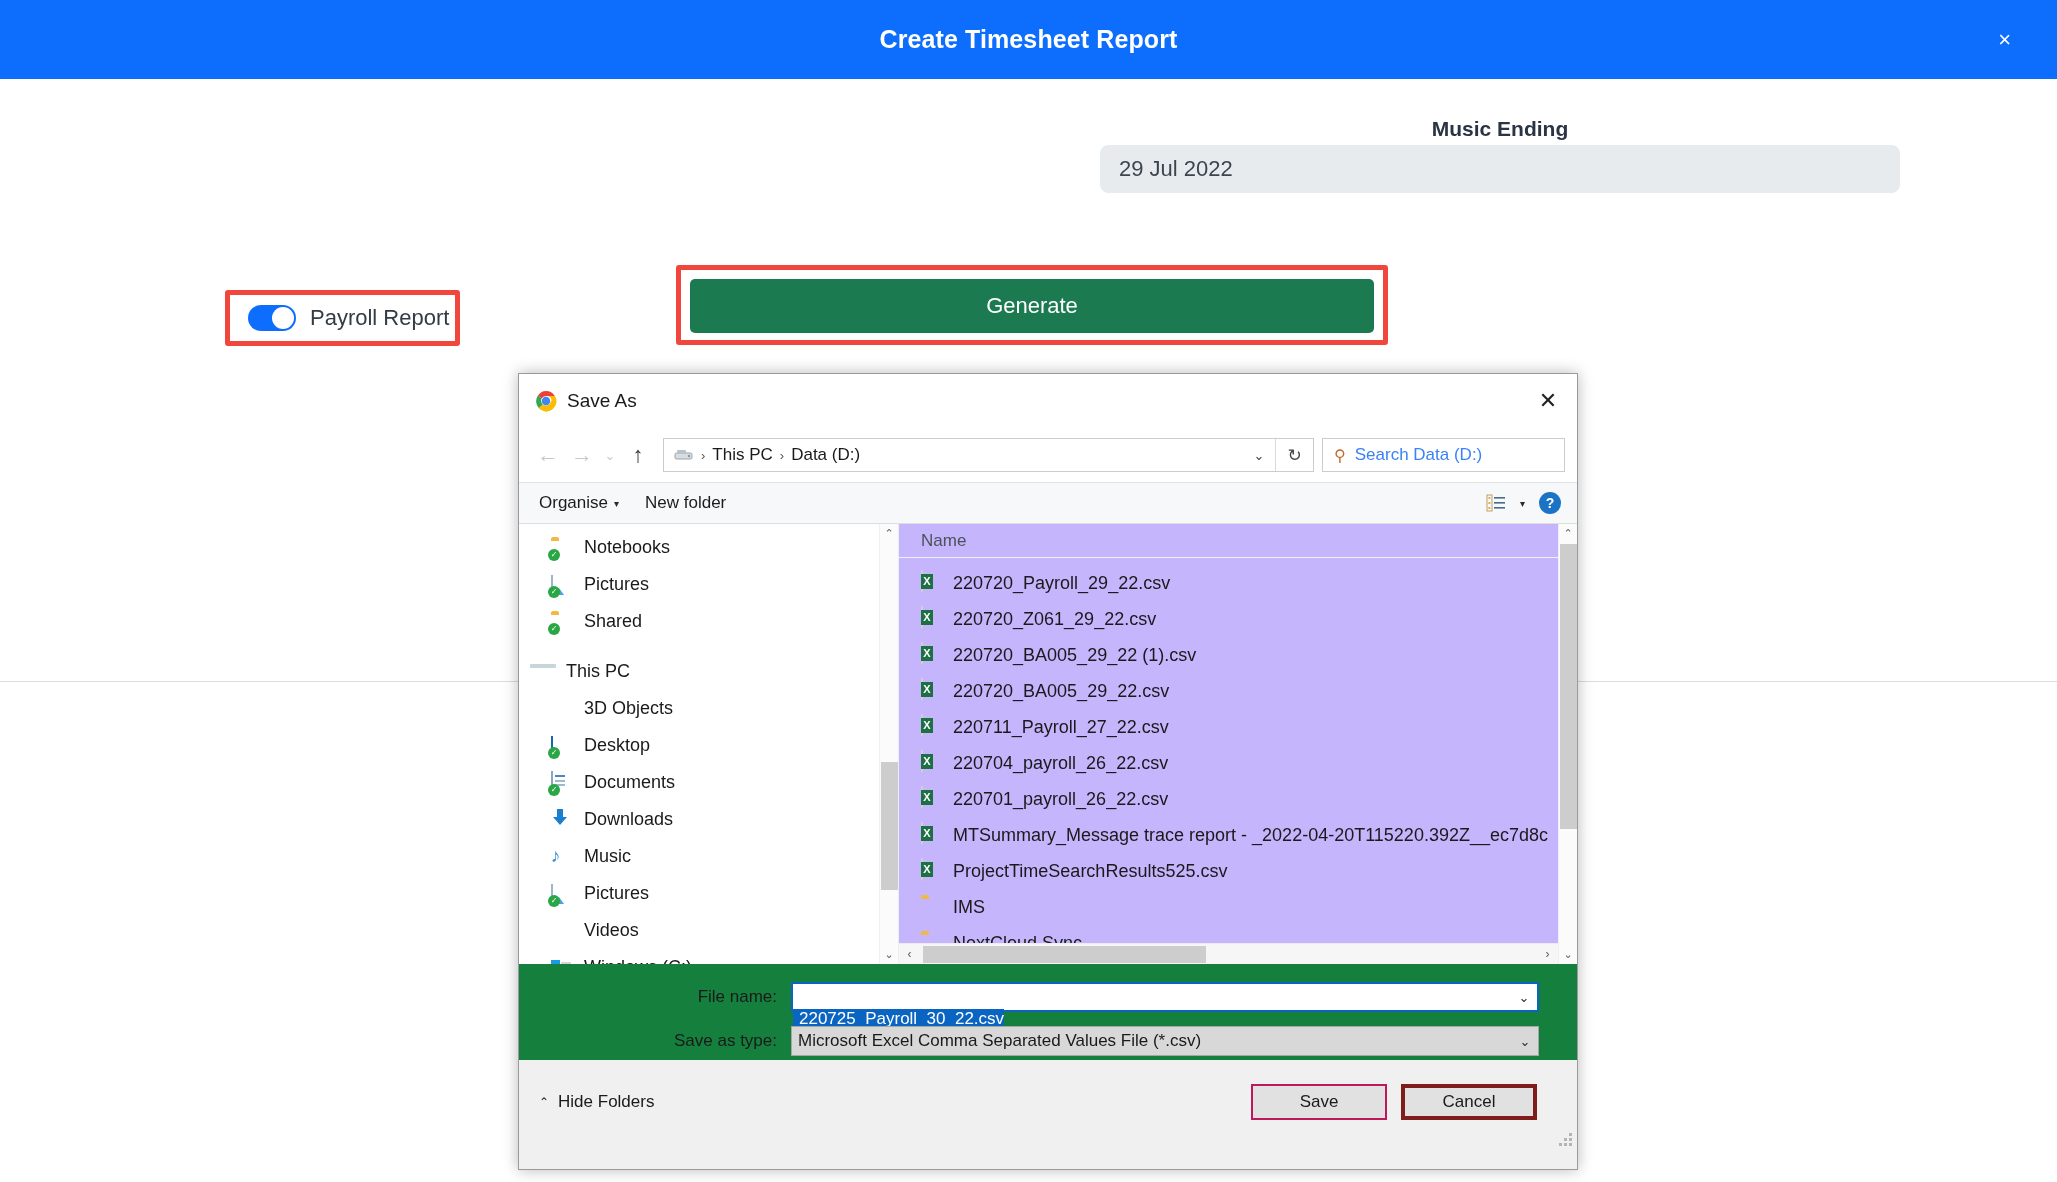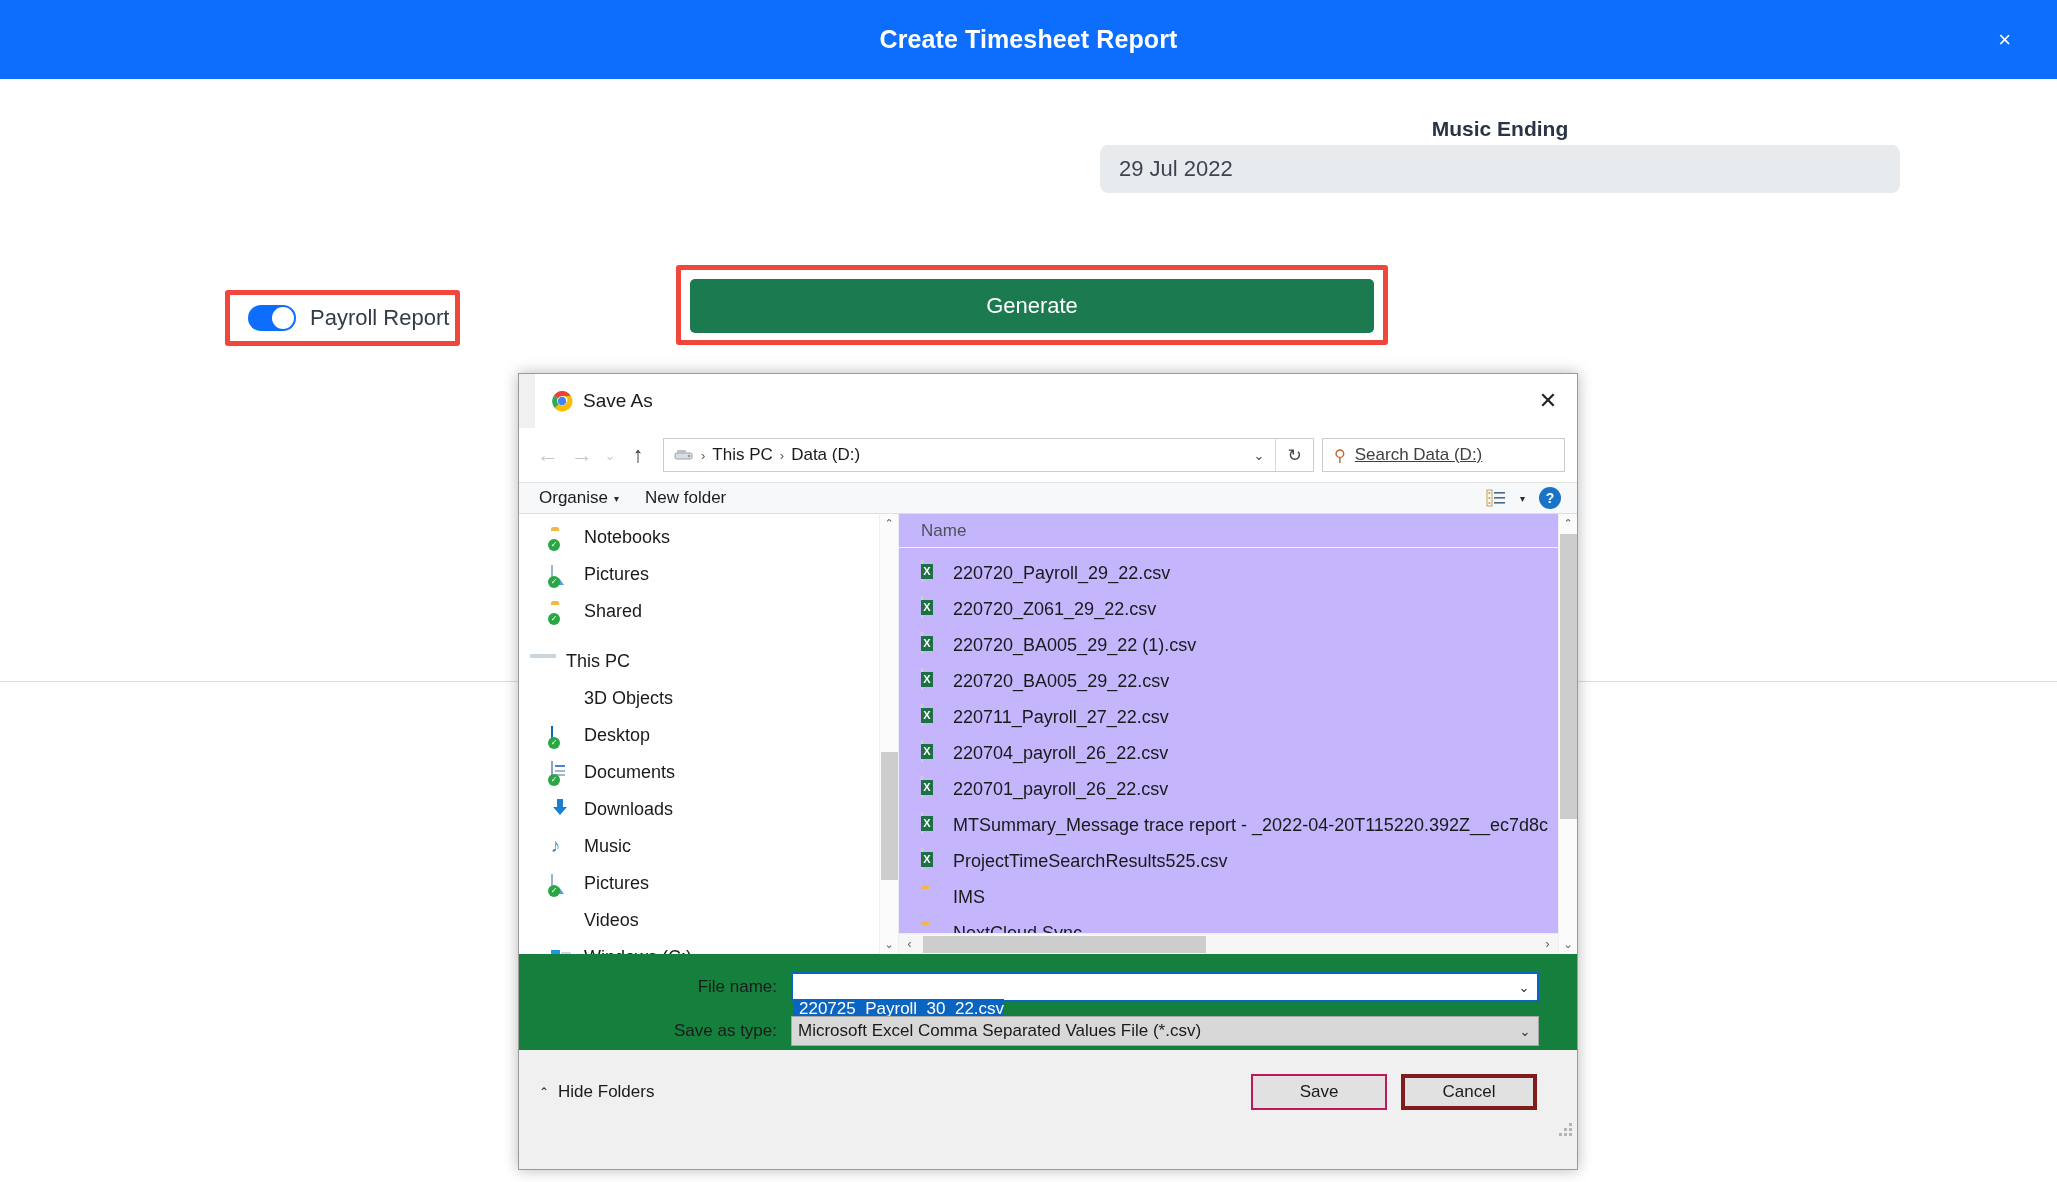--- a/index.html
+++ b/index.html
@@ -82,21 +82,21 @@
   
   .dialog {
     position: absolute; left: 518px; top: 373px; width: 1060px; height: 797px;
     background: #f0f0f0;
     border: 1px solid #9a9a9a;
     box-shadow: 0 0 14px rgba(0,0,0,.28);
     font-size: 17px; color: #1a1a1a;
   }
   .dlg-titlebar {
     height: 54px; background: #ffffff; position: relative;
-    display: flex; align-items: center; padding-left: 16px; gap: 10px; margin-left: 16px;
+    display: flex; align-items: center; padding-left: 16px; gap: 10px;
   }
   .chrome-icon { width: 22px; height: 22px; position: relative; flex:0 0 auto;}
   .dlg-title { font-size: 19px; color: #1a1a1a; }
   .dlg-close {
     position: absolute; right: 0; top: 0; width: 58px; height: 54px;
     display: flex; align-items: center; justify-content: center;
     background: none; border: none; cursor: pointer;
     font-size: 22px; color: #222; font-family: "Liberation Sans", sans-serif;
   }
 
@@ -130,25 +130,25 @@
     border-left: 1px solid #d9d9d9;
     display:flex; align-items:center; justify-content:center; font-size: 17px; color:#444;
     cursor: pointer;
   }
   .search-box {
     width: 243px; height: 34px; margin-left: 8px; flex: 0 0 auto;
     border: 1px solid #cccccc; background: #ffffff;
     display: flex; align-items: center; gap: 9px; padding-left: 11px;
   }
   .search-glyph { color: #c06a2c; font-size: 16px; transform: scaleX(-1); }
-  .search-ph { color: #404040; font-size: 17px; text-decoration: underline; }
+  .search-ph { color: #3b82f6; font-size: 17px; }
 
   
   .dlg-cmdbar {
-    height: 32px; background: #f7f8f9; border-top: 1px solid #e3e3e3;
+    height: 42px; background: #f7f8f9; border-top: 1px solid #e3e3e3;
     border-bottom: 1px solid #dfdfdf;
     display: flex; align-items: center; padding: 0 20px; gap: 26px; position: relative;
   }
   .cmd-item { font-size: 17px; color: #1c1c1c; cursor: pointer; display:flex; align-items:center; gap: 6px;}
   .cmd-caret { font-size: 10px; color: #2b2b2b; }
   .cmd-right { position: absolute; right: 16px; display: flex; align-items: center; gap: 14px; }
   .view-icon { width: 20px; height: 18px; position: relative; cursor: pointer;}
   .help-icon {
     width: 22px; height: 22px; border-radius: 50%; background: #1a73c4; color: #fff;
     display:flex;align-items:center;justify-content:center;font-size:14px;font-weight:700;cursor:pointer;

